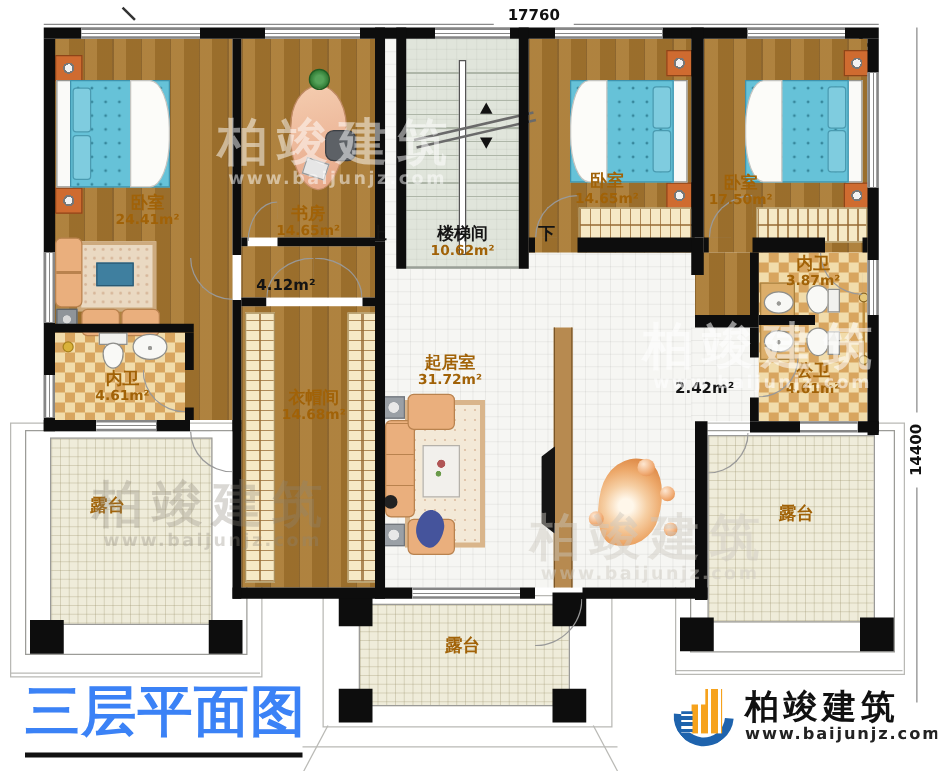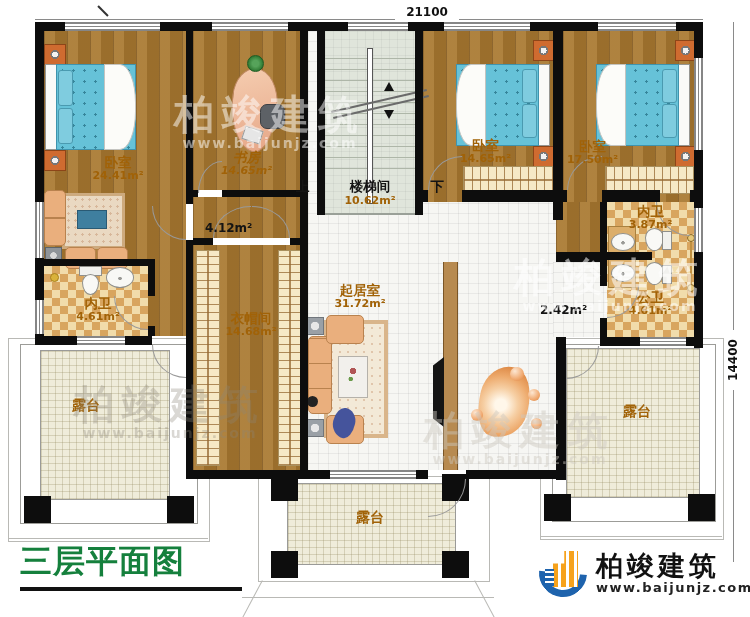--- a/index.html
+++ b/index.html
@@ -56,21 +56,21 @@
   .tri{position:absolute;width:0;height:0;}
 </style>
 </head>
 <body>
 
 <div id="plan">
 
   <div class="abs" style="left:35px;top:19px;width:668px;height:1px;background:#8a8a8a;"></div>
   <div class="abs" style="left:96px;top:10px;width:14px;height:2px;background:#333;transform:rotate(45deg);"></div>
   <div class="abs" style="left:684px;top:32px;width:14px;height:2px;background:#333;transform:rotate(45deg);"></div>
-  <div class="abs" style="left:395px;top:5px;width:64px;height:15px;background:#fff;font-size:12px;font-weight:bold;text-align:center;color:#111;">21100</div>
+  <div class="abs" style="left:395px;top:5px;width:64px;height:15px;background:#fff;font-size:12px;font-weight:bold;text-align:center;color:#111;">17760</div>
   <div class="abs" style="left:733px;top:22px;width:1px;height:540px;background:#8a8a8a;"></div>
   <div class="abs" style="left:704px;top:352px;width:60px;height:16px;background:#fff;font-size:12px;font-weight:bold;text-align:center;color:#111;transform:rotate(-90deg);">14400</div>
 
   <div class="pline" style="left:8px;top:338px;width:200px;height:202px;"></div>
   <div class="pline" style="left:20px;top:344px;width:176px;height:178px;border-color:#9c9c98;"></div>
   <div class="terr" style="left:40px;top:350px;width:128px;height:148px;"></div>
   <div class="pillar" style="left:24px;top:496px;width:27px;height:27px;"></div>
   <div class="pillar" style="left:167px;top:496px;width:27px;height:27px;"></div>
   <div class="abs" style="left:8px;top:538px;width:200px;height:1px;background:#b9b9b5;"></div>
 
@@ -248,21 +248,21 @@
   <div class="arc" style="left:607px;top:286px;width:32px;height:32px;border-right:1px solid #999;border-bottom:1px solid #999;border-radius:0 0 100% 0;"></div>
   <div class="arc" style="left:114px;top:296px;width:34px;height:34px;border-left:1px solid #999;border-bottom:1px solid #999;border-radius:0 0 0 100%;"></div>
   <div class="arc" style="left:428px;top:479px;width:38px;height:38px;border-right:1px solid #999;border-bottom:1px solid #999;border-radius:0 0 100% 0;"></div>
   <div class="arc" style="left:566px;top:346px;width:33px;height:33px;border-right:1px solid #999;border-bottom:1px solid #999;border-radius:0 0 100% 0;"></div>
   <div class="arc" style="left:152px;top:345px;width:34px;height:33px;border-left:1px solid #999;border-bottom:1px solid #999;border-radius:0 0 0 100%;"></div>
 
   <div class="rlabel" style="left:62px;top:155px;width:112px;">
     <span>卧室</span>
     <span class="area">24.41m²</span>
   </div>
-  <div class="rlabel" style="left:193px;top:150px;width:107px;font-style:italic;">
+  <div class="rlabel" style="left:193px;top:164px;width:107px;">
     <span>书房</span>
     <span class="area">14.65m²</span>
   </div>
   <div class="abs" style="left:296px;top:178px;width:148px;display:flex;justify-content:space-between;font-weight:bold;font-size:13.5px;color:#141414;">
     <span>上</span>
     <span>楼梯间</span>
     <span>下</span>
   </div>
   <div class="rlabel" style="left:296px;top:195px;width:148px;">
     <span class="area">10.62m²</span>
@@ -323,21 +323,21 @@
     <span class="b">柏竣建筑</span>
     <span class="s">www.baijunjz.com</span>
   </div>
   <div class="wm" style="left:370px;top:408px;width:300px;color:rgba(205,200,190,.45);">
     <span class="b">柏竣建筑</span>
     <span class="s">www.baijunjz.com</span>
   </div>
 
   <div class="abs" style="left:20px;top:540px;width:300px;">
     <div style="display:flex;align-items:baseline;">
-      <span style="font-size:32px;font-weight:bold;color:#15803d;letter-spacing:1px;">三层平面图</span>
+      <span style="font-size:44px;font-weight:bold;color:#3b82f6;letter-spacing:1px;">三层平面图</span>
     </div>
     <div style="width:222px;height:4px;background:#111;margin-top:3px;"></div>
   </div>
 
   <div class="abs" style="left:538px;top:548px;display:flex;align-items:center;">
     <div style="position:relative;width:50px;height:50px;">
       <div style="position:absolute;inset:1px;border-radius:50%;border:7px solid #1e63ad;border-top-color:transparent;border-right-color:transparent;transform:rotate(-40deg);"></div>
       <div style="position:absolute;left:15px;top:3px;width:25px;height:36px;background:repeating-linear-gradient(90deg,#f6a21c 0 5px,#fff 5px 8px);clip-path:polygon(0 35%,45% 35%,45% 0,100% 0,100% 100%,0 100%);"></div>
       <div style="position:absolute;left:7px;top:21px;width:9px;height:17px;background:repeating-linear-gradient(0deg,#1e63ad 0 3px,#fff 3px 5px);"></div>
     </div>

